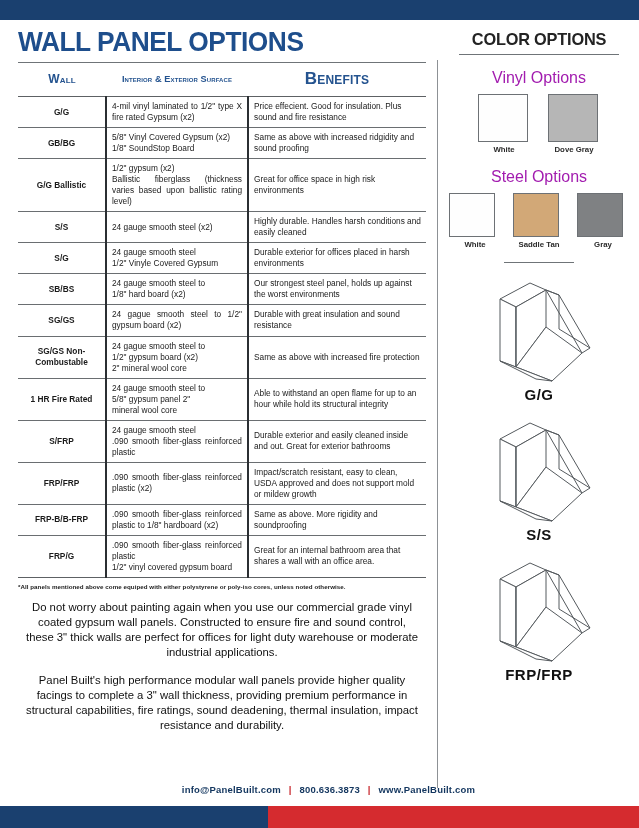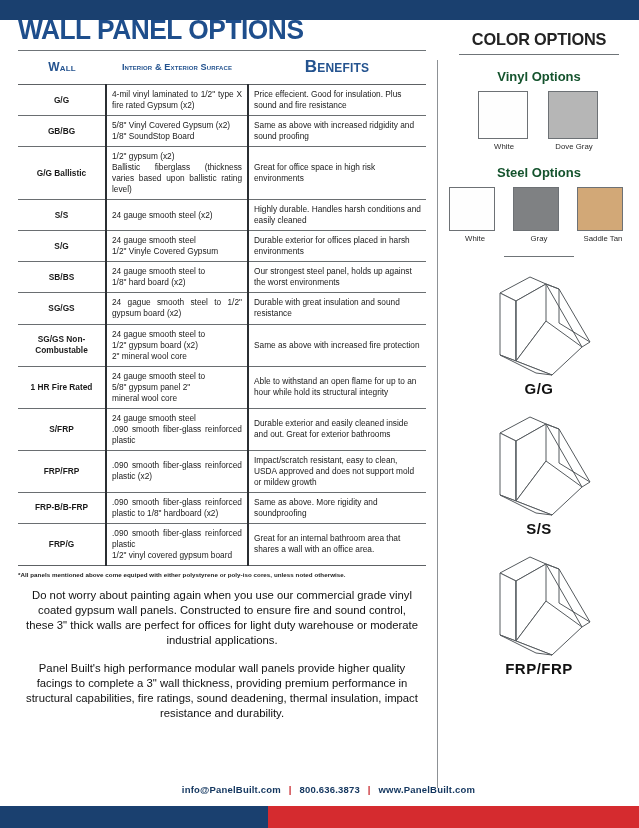--- a/index.html
+++ b/index.html
@@ -24,21 +24,21 @@
     position: absolute;
     left: 0; top: 0;
     width: 639px;
     height: 20px;
     background: #1a406f;
   }
   
   .left-col {
     position: absolute;
     left: 18px;
-    top: 16px;
+    top: 28px;
     width: 408px;
   }
   .main-title {
     font-family: "Liberation Sans", sans-serif;
     font-size: 28px;
     font-weight: bold;
     color: #1e4e8c;
     letter-spacing: -0.5px;
     line-height: 1;
     transform: scaleX(0.94);
@@ -130,30 +130,31 @@
     color: #232323;
     letter-spacing: -0.2px;
     transform: scaleX(0.96);
   }
   .color-rule {
     margin: 4px auto 0 auto;
     border-bottom: 1.4px solid #6f7478;
     width: 160px;
   }
   .swatch-group-title {
-    font-size: 13px;
-    font-weight: bold;
-    color: #14532d;
+    font-size: 16px;
+    font-weight: normal;
+    color: #a21caf;
     margin-top: 14px;
     margin-bottom: 7px;
   }
   .swatch-row {
     display: flex;
     justify-content: center;
     gap: 18px;
+    font-weight: bold;
   }
   .swatch-cell { width: 52px; }
   .swatch-box {
     width: 50px;
     height: 48px;
     border: 1.2px solid #6d7175;
     box-sizing: border-box;
   }
   .swatch-cell.small .swatch-box { width: 46px; height: 44px; }
   .swatch-label {
@@ -319,26 +320,26 @@
       </div>
     </div>
 
     <div class="swatch-group-title">Steel Options</div>
     <div class="swatch-row steel">
       <div class="swatch-cell small">
         <div class="swatch-box" style="background:#fefefe"></div>
         <div class="swatch-label">White</div>
       </div>
       <div class="swatch-cell small">
+        <div class="swatch-box" style="background:#d2a877"></div>
+        <div class="swatch-label">Saddle Tan</div>
+      </div>
+      <div class="swatch-cell small">
         <div class="swatch-box" style="background:#7f8183"></div>
         <div class="swatch-label">Gray</div>
-      </div>
-      <div class="swatch-cell small">
-        <div class="swatch-box" style="background:#d2a877"></div>
-        <div class="swatch-label">Saddle Tan</div>
       </div>
     </div>
 
     <div class="mini-rule"></div>
 
     <div class="diagram-block">
       <svg width="150" height="116" viewBox="0 0 150 116">
         <g fill="#ffffff" stroke="#555a5e" stroke-width="1" stroke-linejoin="round">
           <polygon points="36,30 66,14 82,21 52,38"></polygon>
           <polygon points="36,30 52,38 52,98 36,92"></polygon>

